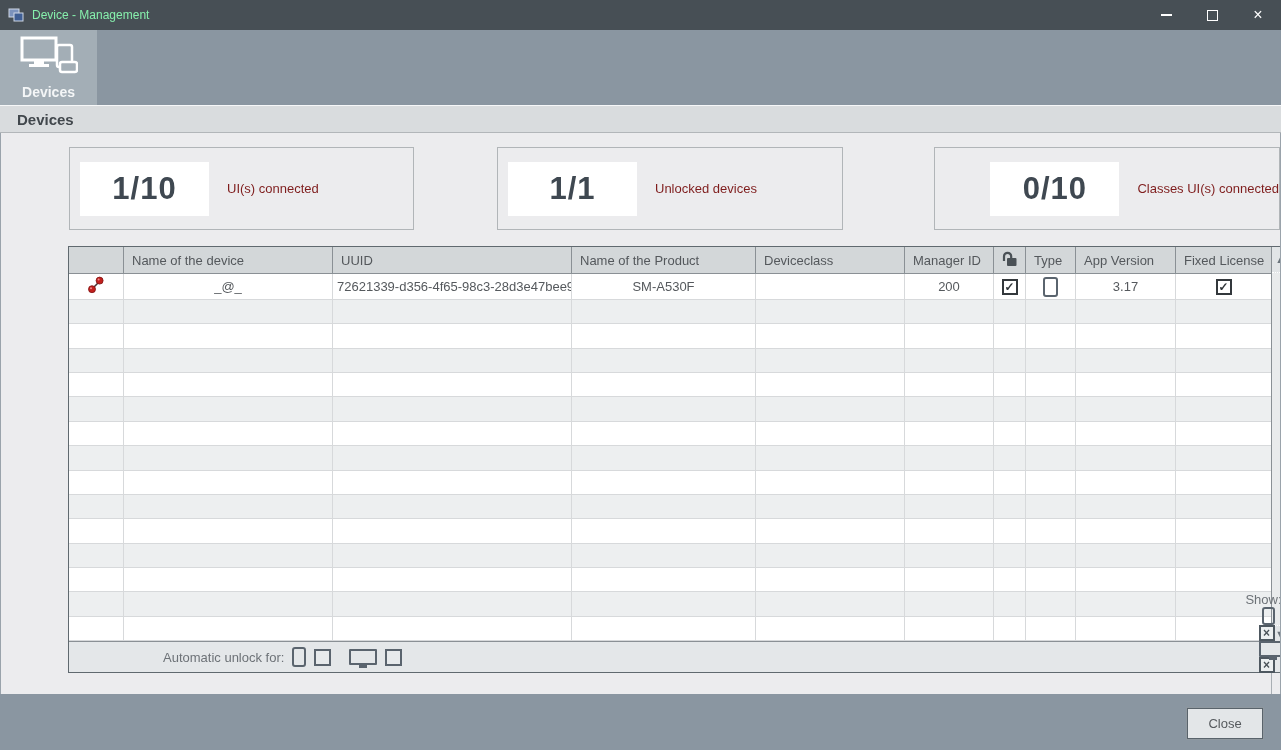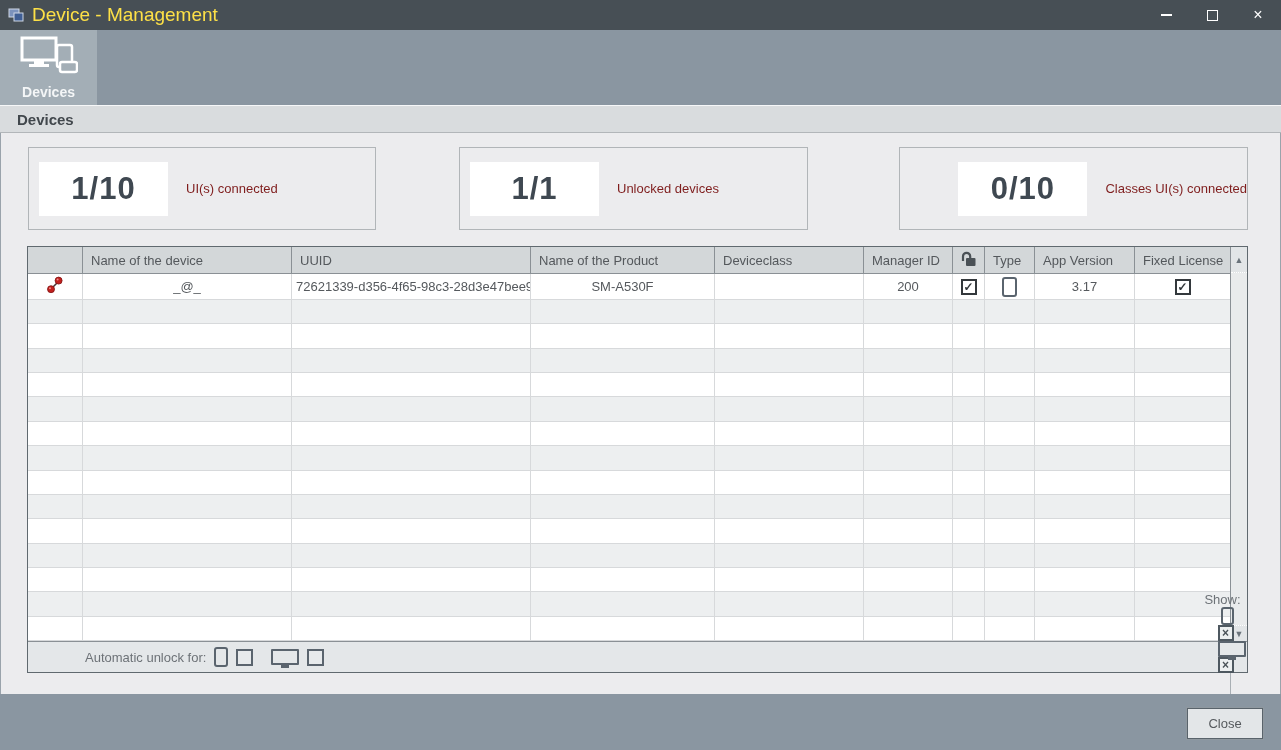--- a/index.html
+++ b/index.html
@@ -3,41 +3,41 @@
 <meta charset="utf-8">
 <style>
   * { margin:0; padding:0; box-sizing:border-box; }
   html,body { width:1281px; height:750px; }
   body { font-family:"Liberation Sans", sans-serif; background:#ececee; overflow:hidden; }
   .window { width:1281px; height:750px; display:flex; flex-direction:column; }
 
   
   .titlebar { height:30px; background:#474f55; display:flex; align-items:center; flex:none; }
   .app-icon { margin-left:8px; display:flex; }
-  .win-title { margin-left:8px; font-size:19px; color:#fde047; }
+  .win-title { margin-left:8px; font-size:12px; color:#86efac; }
   .win-controls { margin-left:auto; display:flex; height:100%; }
   .win-btn { width:46px; display:flex; align-items:center; justify-content:center; color:#fff; cursor:default; }
   .min-shape { width:11px; height:2px; background:#fff; }
   .max-shape { width:11px; height:11px; border:1px solid #fff; }
   .close-glyph { font-size:16px; line-height:1; }
 
   
   .toolbar { height:75px; background:#8a96a1; display:flex; flex:none; }
   .tool-btn { display:flex; flex-direction:column; align-items:center; justify-content:flex-end; padding-bottom:5px; }
   .tool-btn.selected { background:#a3aeb6; }
   .tool-btn.devices { width:97px; }
   .tool-btn.classes { width:82px; margin-left:5px; }
   .tool-label { font-size:14px; font-weight:bold; color:#f4f6f7; margin-top:2px; }
 
   
   .section-header { height:28px; background:#d9dcde; border-top:1px solid #f6f7f8; border-bottom:1px solid #b2b6b9; display:flex; align-items:center; flex:none; }
   .section-title { margin-left:17px; font-size:15px; font-weight:bold; color:#41474c; }
 
   
-  .content { flex:1; background:#ececee; border-left:1px solid #9aa3ab; border-right:1px solid #9aa3ab; overflow:hidden; }
+  .content { flex:1; background:#ececee; border-left:1px solid #9aa3ab; border-right:1px solid #9aa3ab; overflow:hidden;padding-left:41px; }
 
   .stats { display:flex; margin-top:14px; }
   .stat-box { height:83px; width:348px; border:1px solid #b1b5b8; display:flex; align-items:center; }
   .stat-box.b1 { margin-left:27px; }
   .stat-box.b2 { margin-left:83px; width:349px; }
   .stat-box.b3 { margin-left:91px; width:349px;justify-content:flex-end; }
   .stat-value { width:129px; height:54px; background:#ffffff; margin-left:10px; display:flex; align-items:center; justify-content:center; font-size:31px; font-weight:bold; color:#3f4851; letter-spacing:1px; }
   .stat-label { margin-left:18px; font-size:13px; color:#7f1d1d; }
 
   
@@ -61,21 +61,21 @@
   
   .scrollbar { width:18px; border-left:1px solid #8a9095; display:flex; flex-direction:column; background:#e9ebec; height:394px; }
   .sb-arrow { height:26px; display:flex; align-items:center; justify-content:center; color:#6a737b; font-size:9px; background:#e2e5e7; }
   .sb-arrow.up { border-bottom:1px dotted #ffffff; }
   .sb-arrow.down { height:16px; border-top:1px dotted #ffffff; }
   .sb-track { flex:1; }
 
   
   .bottom-bar { height:31px; border-top:1px solid #8a9095; background:#e4e7e9; display:flex; align-items:center; }
   .bb-label { font-size:13px; color:#6d7277; }
-  .auto-label { margin-left:57px; }
+  .auto-label { margin-left:94px; }
   .phone-icon { width:14px; height:20px; border:2px solid #5a646e; border-radius:3px; margin-left:8px; background:transparent; }
   .phone-icon.small { width:13px; height:18px; margin-left:9px; }
   .bb-checkbox { width:17px; height:17px; border:2px solid #5a646e; margin-left:8px; background:#e7eaec; }
   .monitor-icon { margin-left:18px; position:relative; width:28px; height:16px; border:2px solid #5a646e; border-radius:1px; }
   .monitor-icon::after { content:""; position:absolute; left:8px; bottom:-5px; width:8px; height:3px; background:#5a646e; }
   .x-checkbox { width:16px; height:16px; border:2px solid #4e5860; display:flex; align-items:center; justify-content:center; font-size:12px; font-weight:bold; color:#4a5258; margin-left:6px; background:#eceff0; }
   .show-group { margin-left:auto; display:flex; align-items:center;flex-direction:column; }
   .bb-sep { width:1px; height:25px; background:#a9afb4; margin-left:15px; }
   .bb-x { width:49px; display:flex; align-items:center; justify-content:center; font-size:21px; font-weight:bold; color:#454e55; }
 

